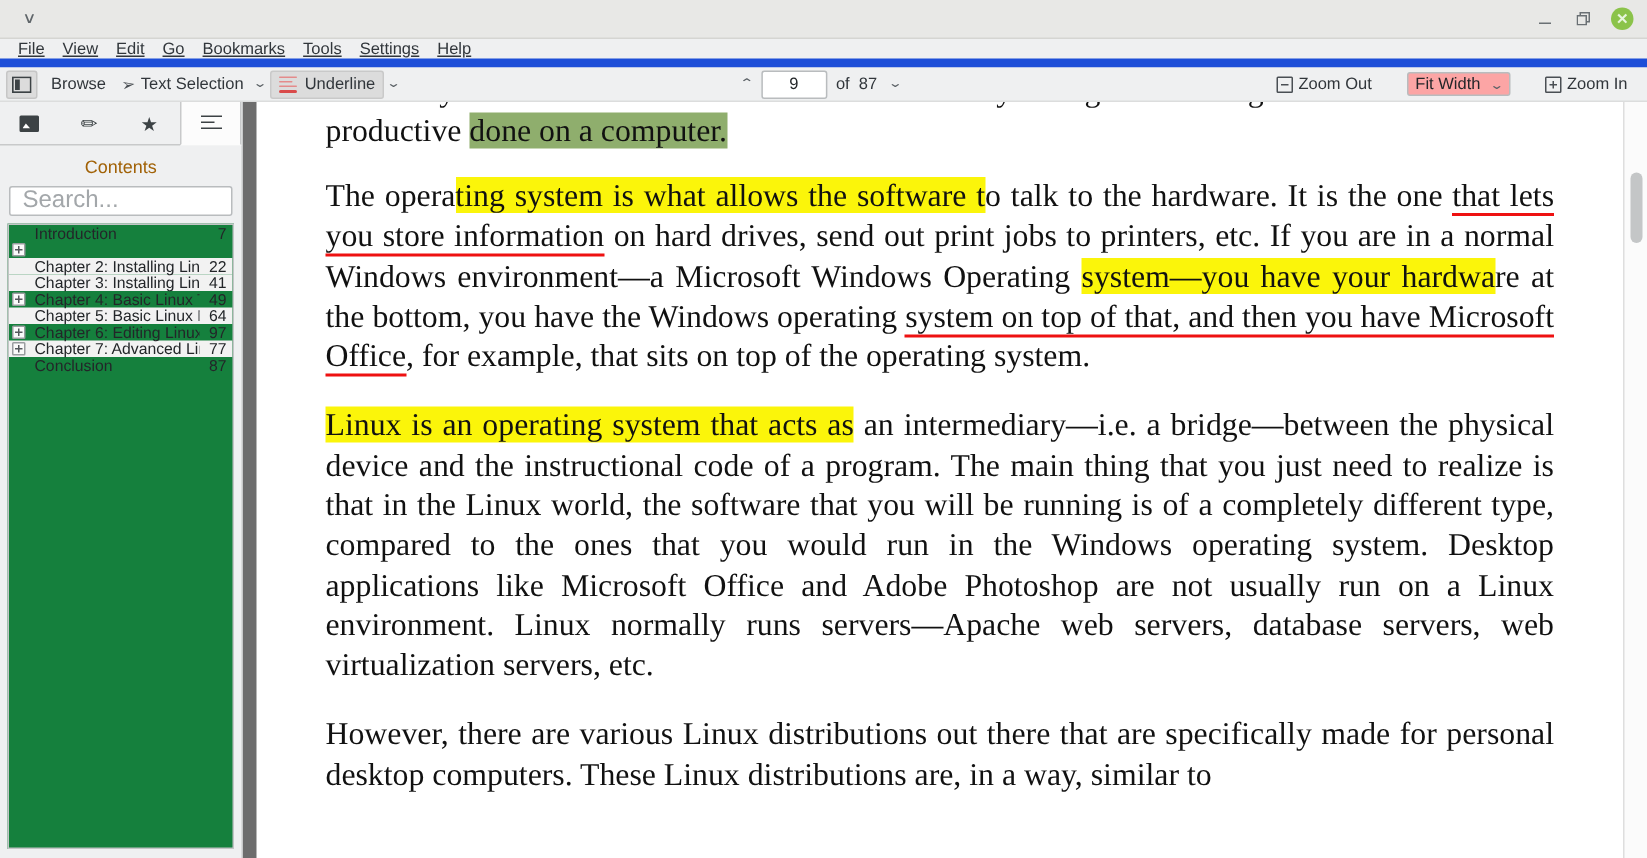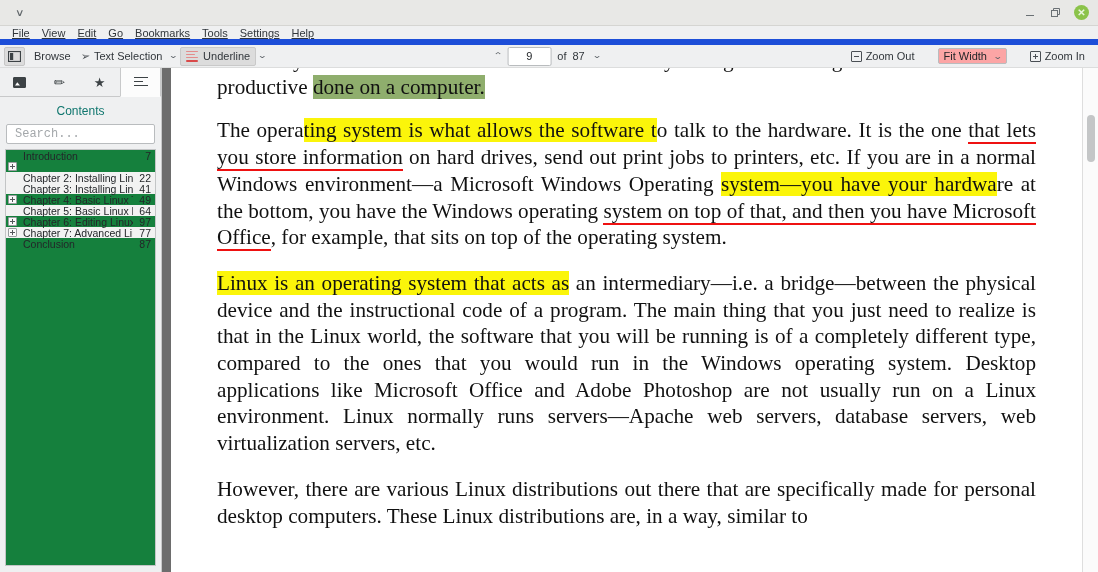--- a/index.html
+++ b/index.html
@@ -202,36 +202,36 @@
   .ic-star { font-size: 13px; line-height:1; color:#3c4245;}
   .ic-lines { width: 14px; height: 11px; position: relative;}
   .ic-lines i{position:absolute;left:0;height:1.7px;background:#3c4245;}
   .ic-lines i:nth-child(1){top:0;width:14px;}
   .ic-lines i:nth-child(2){top:4px;width:9px;}
   .ic-lines i:nth-child(3){top:8px;width:14px;}
 
   .side-title {
     text-align: center;
     font-size: 12px;
-    color: #0f766e;
+    color: #a16207;
     padding: 7px 0 6px;
   }
   .side-search {
     margin: 0 6px 5px;
     height: 20px;
     background: #fff;
     border: 1px solid #b9bcbe;
     border-radius: 2px;
     display: flex; align-items: center;
     padding: 0 6px;
   }
   .side-search input {
     border: none; outline: none; width: 100%;
-    font-size: 12px; color: #232629;
-    font-family: Liberation Mono, monospace;
+    font-size: 16px; color: #232629;
+    font-family: Liberation Sans, sans-serif;
     background: transparent;
   }
   .side-search input::placeholder { color: #a3a7aa; }
   .toc {
     flex: 1 1 auto;
     margin: 0 5px 6px;
     background: #15803d;
     border: 1px solid #c3c5c6;
     overflow: hidden;
     font-size: 10.5px;

